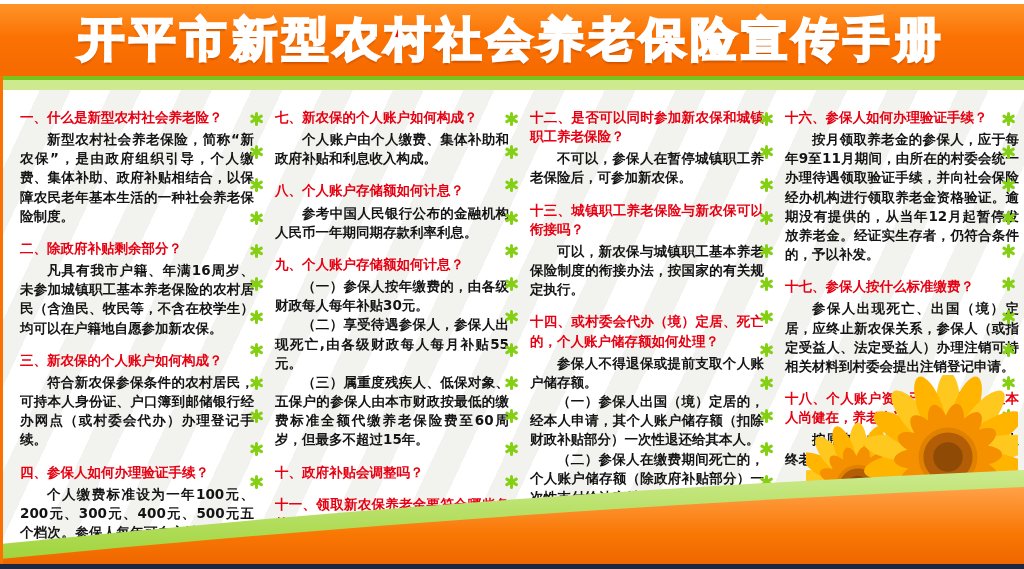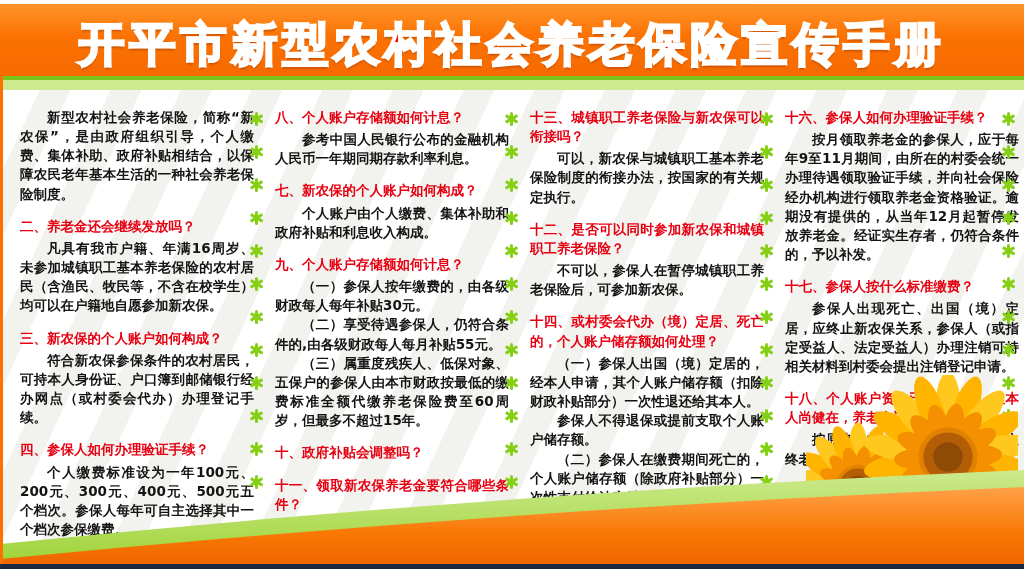--- a/index.html
+++ b/index.html
@@ -4,21 +4,21 @@
 <style>
   html,body{margin:0;padding:0;background:#ffffff;}
   .poster{
     position:relative;width:1024px;height:569px;overflow:hidden;background:#ffffff;
     font-family:"DejaVu Sans","Liberation Sans",sans-serif;
   }
   
   .banner{
     position:absolute;top:4px;left:0;width:1024px;height:72px;
     background:linear-gradient(180deg,#ff9429 0%,#fb7203 45%,#f66a00 100%);
-    display:flex;align-items:flex-end;justify-content:center;
+    display:flex;align-items:center;justify-content:center;
   }
   .banner-title{
     font-size:46px;font-weight:900;letter-spacing:5px;color:#ef1000;
     -webkit-text-stroke:2.5px #ffffff;
     text-shadow:0 3px 2px rgba(150,50,0,.45), 0 0 1px #fff;
     white-space:nowrap;
   }
   .lime-strip{
     position:absolute;top:76px;left:0;width:1024px;height:14px;
     background:linear-gradient(180deg,#79c31d 0%,#79c31d 28%,#cdea8e 28%,#cdea8e 100%);
@@ -57,71 +57,72 @@
 
   <div class="banner">
     <div class="banner-title">开平市新型农村社会养老保险宣传手册</div>
   </div>
   <div class="lime-strip"></div>
   <div class="edge-left"></div>
 
   <div class="content">
     <div class="col" style="left:20px">
         <div class="section">
+          <div class="q">一、什么是新型农村社会养老险？</div>
           <p class="a">新型农村社会养老保险，简称“新农保”，是由政府组织引导，个人缴费、集体补助、政府补贴相结合，以保障农民老年基本生活的一种社会养老保险制度。</p>
         </div>
         <div class="section">
-          <div class="q">二、养老金还会继续发放吗？</div>
+          <div class="q">二、除政府补贴剩余部分？</div>
           <p class="a">凡具有我市户籍、年满16周岁、未参加城镇职工基本养老保险的农村居民（含渔民、牧民等，不含在校学生）均可以在户籍地自愿参加新农保。</p>
         </div>
         <div class="section">
           <div class="q">三、新农保的个人账户如何构成？</div>
           <p class="a">符合新农保参保条件的农村居民，可持本人身份证、户口簿到邮储银行经办网点（或村委会代办）办理登记手续。</p>
         </div>
         <div class="section">
           <div class="q">四、参保人如何办理验证手续？</div>
           <p class="a">个人缴费标准设为一年100元、200元、300元、400元、500元五个档次。参保人每年可自主选择其中一个档次参保缴费。</p>
         </div>
       </div>
     <div class="col" style="left:275px">
         <div class="section">
+          <div class="q">七、新农保的个人账户如何构成？</div>
+          <p class="a">个人账户由个人缴费、集体补助和政府补贴和利息收入构成。</p>
+        </div>
+        <div class="section">
           <div class="q">八、个人账户存储额如何计息？</div>
           <p class="a">参考中国人民银行公布的金融机构人民币一年期同期存款利率利息。</p>
         </div>
         <div class="section">
-          <div class="q">七、新农保的个人账户如何构成？</div>
-          <p class="a">个人账户由个人缴费、集体补助和政府补贴和利息收入构成。</p>
-        </div>
-        <div class="section">
           <div class="q">九、个人账户存储额如何计息？</div>
           <p class="a">（一）参保人按年缴费的，由各级财政每人每年补贴30元。</p>
-          <p class="a">（二）享受待遇参保人，仍符合条件的,由各级财政每人每月补贴55元。</p>
+          <p class="a">（二）享受待遇参保人，参保人出现死亡,由各级财政每人每月补贴55元。</p>
           <p class="a">（三）属重度残疾人、低保对象、五保户的参保人由本市财政按最低的缴费标准全额代缴养老保险费至60周岁，但最多不超过15年。</p>
         </div>
         <div class="section">
           <div class="q">十、政府补贴会调整吗？</div>
         </div>
         <div class="section">
           <div class="q">十一、领取新农保养老金要符合哪些条件？</div>
           <p class="a">(一)实施时，参保人已年满60周岁且未享受城镇职工基本养老保险待遇的，不用缴费，可以按月领取55元基础养老金，但同一村民小组的子女及其配偶必须参保缴费。</p>
         </div>
       </div>
     <div class="col" style="left:530px">
         <div class="section">
+          <div class="q">十二、是否可以同时参加新农保和城镇职工养老保险？</div>
+          <p class="a">不可以，参保人在暂停城镇职工养老保险后，可参加新农保。</p>
+        </div>
+        <div class="section">
           <div class="q">十三、城镇职工养老保险与新农保可以衔接吗？</div>
           <p class="a">可以，新农保与城镇职工基本养老保险制度的衔接办法，按国家的有关规定执行。</p>
         </div>
         <div class="section">
-          <div class="q">十二、是否可以同时参加新农保和城镇职工养老保险？</div>
-          <p class="a">不可以，参保人在暂停城镇职工养老保险后，可参加新农保。</p>
-        </div>
-        <div class="section">
           <div class="q">十四、或村委会代办（境）定居、死亡的，个人账户储存额如何处理？</div>
+          <p class="a">参保人不得退保或提前支取个人账户储存额。</p>
           <p class="a">（一）参保人出国（境）定居的，经本人申请，其个人账户储存额（扣除财政补贴部分）一次性退还给其本人。</p>
-          <p class="a">参保人不得退保或提前支取个人账户储存额。</p>
           <p class="a">（二）参保人在缴费期间死亡的，个人账户储存额（除政府补贴部分）一次性支付给法定继承人或指定受益人；参保人领取养老金后死亡的，个人账户余额（除政府补贴剩余部分），一次性支付给合法继承人或指定受益人。法定继承人或受益人应在参保人死亡1个月内到经办网点办理手续。</p>
         </div>
       </div>
     <div class="col" style="left:785px">
         <div class="section">
           <div class="q">十六、参保人如何办理验证手续？</div>
           <p class="a">按月领取养老金的参保人，应于每年9至11月期间，由所在的村委会统一办理待遇领取验证手续，并向社会保险经办机构进行领取养老金资格验证。逾期没有提供的，从当年12月起暂停发放养老金。经证实生存者，仍符合条件的，予以补发。</p>
         </div>
         <div class="section">
           <div class="q">十七、参保人按什么标准缴费？</div>

